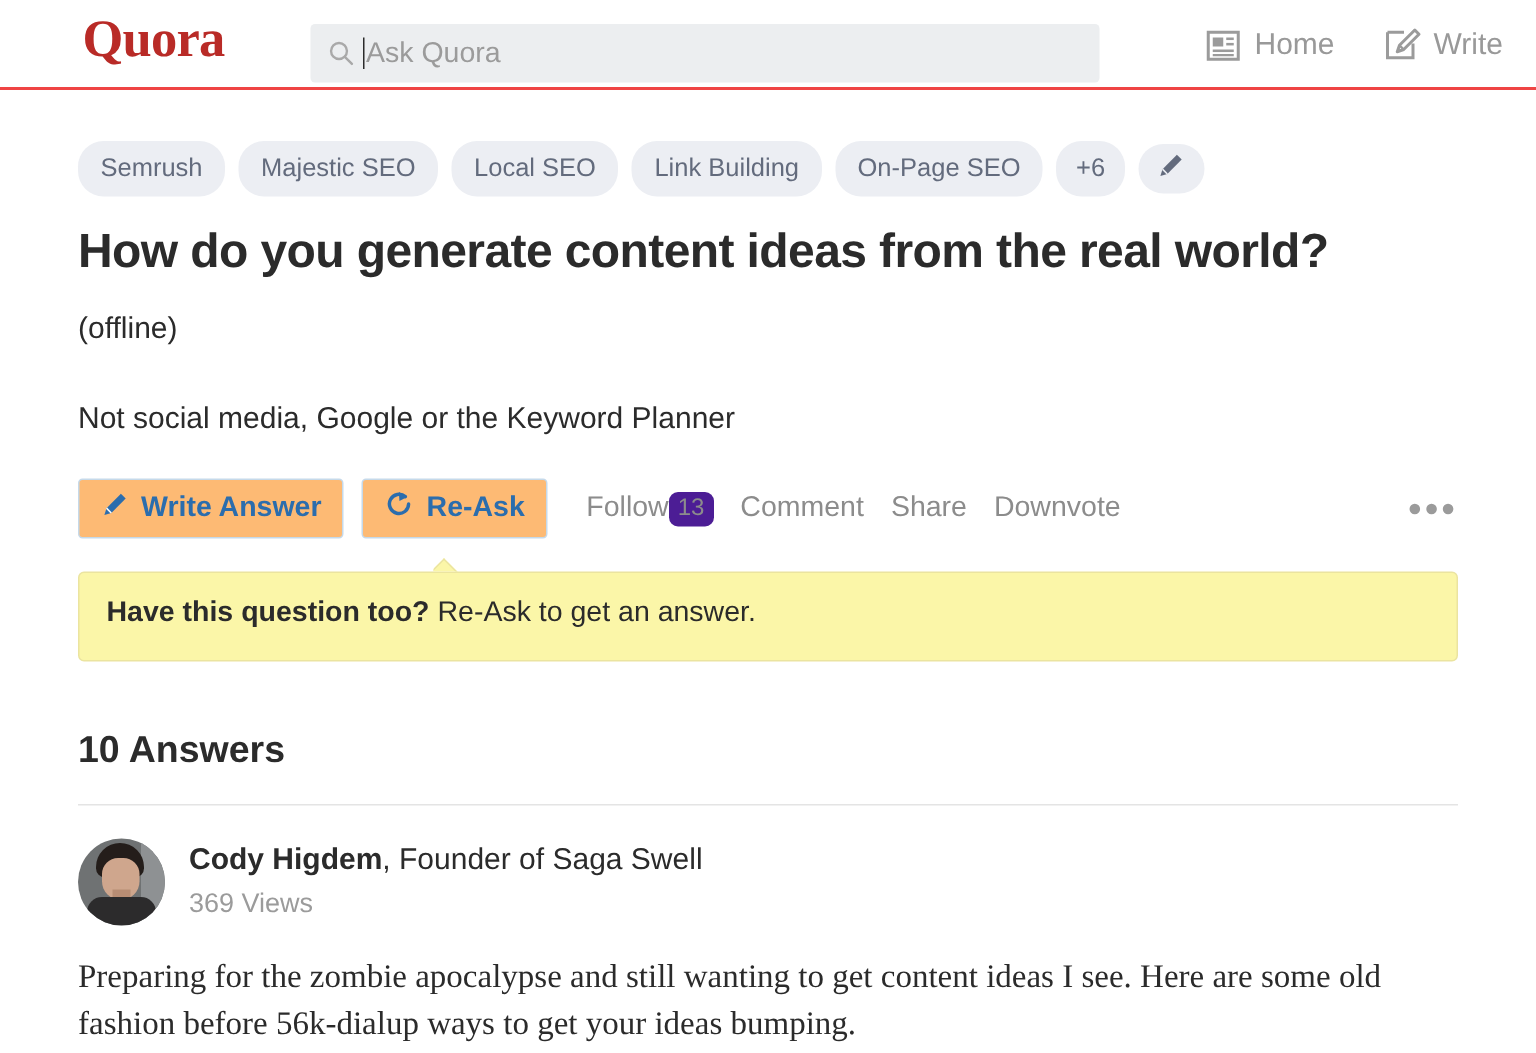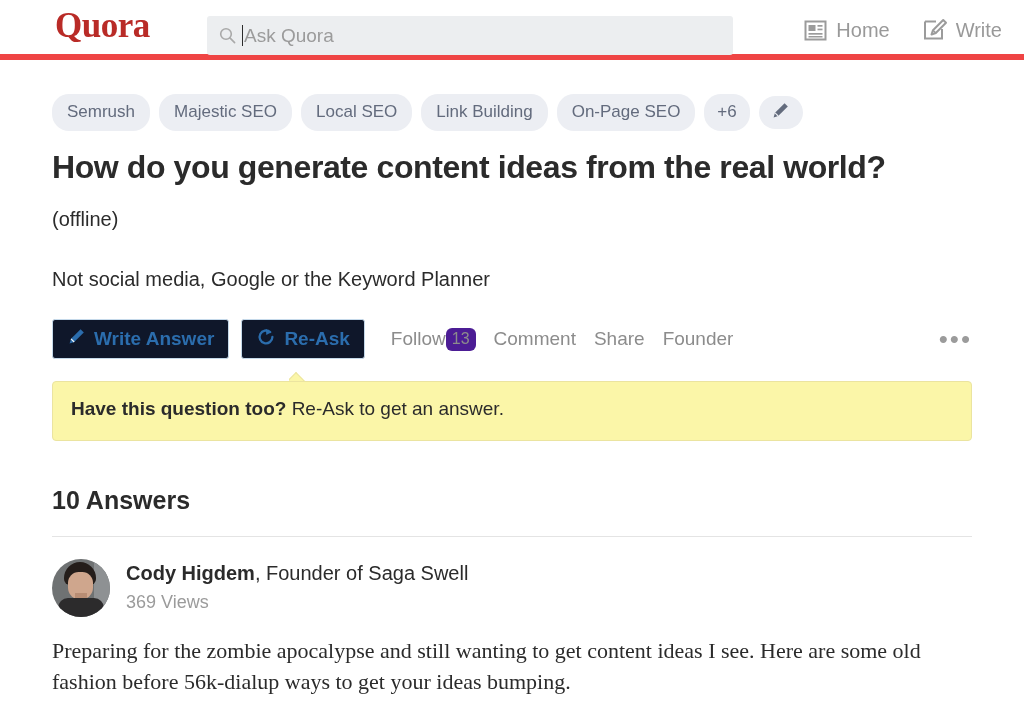--- a/index.html
+++ b/index.html
@@ -10,21 +10,21 @@
     font-family: "Liberation Sans", sans-serif;
     -webkit-font-smoothing: antialiased;
     overflow: hidden;
   }
 
   
   .header {
     position: relative;
     height: 60px;
     background: #ffffff;
-    border-bottom: 6px solid #ef4444;
+    border-bottom: 2px solid #ef4444;
     display: flex;
     align-items: center;
   }
   .logo {
     position: absolute;
     left: 55px;
     top: 6px;
     font-family: "Liberation Serif", serif;
     font-size: 35px;
     font-weight: bold;
@@ -130,21 +130,21 @@
     height: 40px;
   }
   .btn {
     display: flex;
     align-items: center;
     gap: 8px;
     height: 40px;
     padding: 0 14px;
     border: 1px solid #c5d9ea;
     border-radius: 3px;
-    background: #0f172a;
+    background: #fdba74;
     color: #2b6dad;
     font-size: 19px;
     font-weight: bold;
   }
   .btn + .btn { margin-left: 12px; }
   .links {
     display: flex;
     align-items: center;
     margin-left: 26px;
     gap: 18px;
@@ -336,21 +336,21 @@
       <span>Re-Ask</span>
     </div>
 
     <div class="links">
       <div class="follow-wrap">
         <span>Follow</span>
         <span class="count-badge">13</span>
       </div>
       <span>Comment</span>
       <span>Share</span>
-      <span>Founder</span>
+      <span>Downvote</span>
     </div>
 
     <div class="more-dots">•••</div>
   </div>
 
   <div class="callout-wrap">
     <div class="callout-notch"></div>
     <div class="callout">
       <b>Have this question too?</b><span> Re-Ask to get an answer.</span>
     </div>

